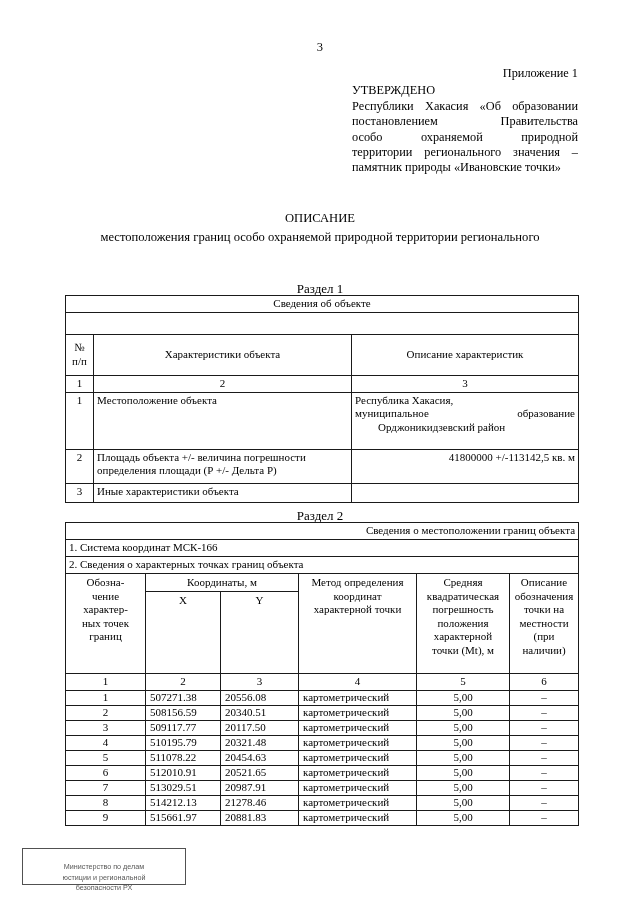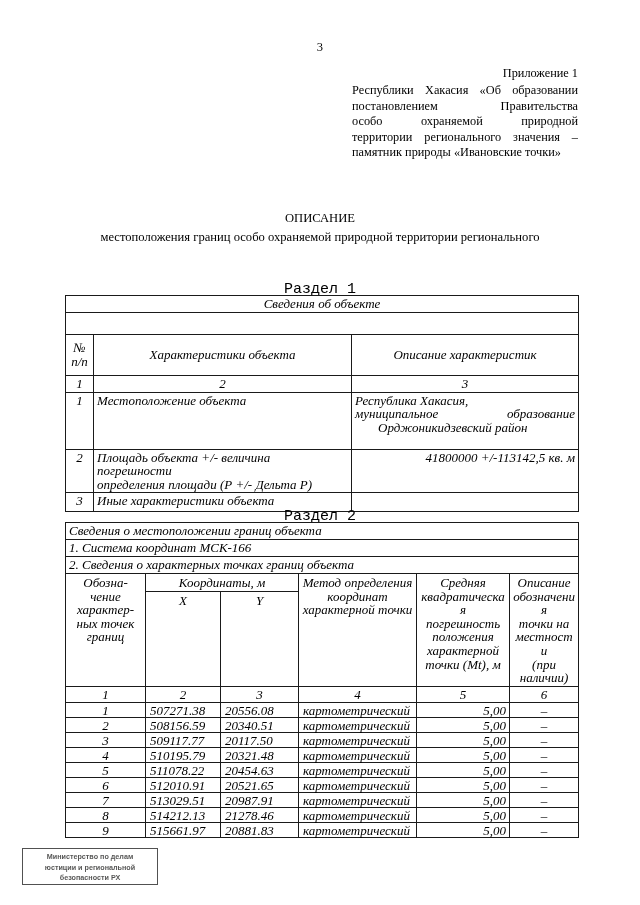--- a/index.html
+++ b/index.html
@@ -70,34 +70,32 @@
   .doc-title .main {
     margin-bottom: 2px;
   }
 
   
   .section-caption {
     position: absolute;
     left: 0;
     width: 640px;
     text-align: center;
-    font-size: 15px;
-    font-family: Liberation Mono, monospace;
+    font-size: 13px;
   }
   #caption-1 { top: 281px; }
   #caption-2 { top: 508px; }
 
   
   table.doc-table {
     position: absolute;
     border-collapse: collapse;
-    font-size: 13px;
+    font-size: 11px;
     line-height: 13.6px;
     table-layout: fixed;
-    font-style: italic;
   }
   table.doc-table td,
   table.doc-table th {
     border: 1px solid #1a1a1a;
     padding: 1px 3px;
     vertical-align: top;
     font-weight: normal;
     word-wrap: break-word;
   }
   .t-center { text-align: right; }
@@ -143,21 +141,21 @@
     text-align-last: left;
   }
 
   
   #table-border {
     top: 522px;
     left: 65px;
     width: 513px;
   }
   #table-border .banner {
-    text-align: left;
+    text-align: right;
     height: 14px;
   }
   #table-border .fullrow td {
     text-align: left;
     height: 14px;
   }
   #table-border .hdr td {
     text-align: center;
     vertical-align: top;
     padding-top: 2px;
@@ -168,56 +166,56 @@
   }
   #table-border tbody.data td {
     height: 14px;
     vertical-align: middle;
     padding-top: 0;
     padding-bottom: 0;
   }
   .cell-num { text-align: center; }
   .cell-coord { text-align: left; padding-left: 4px !important; }
   .cell-method { text-align: left; padding-left: 4px !important; }
-  .cell-mt { text-align: right; }
+  .cell-mt { text-align: center; }
   .cell-desc { text-align: center; }
 
   .hdr-sub {
     text-align: center;
     vertical-align: top;
   }
 
   
   .stamp {
     position: absolute;
     left: 22px;
     top: 848px;
-    width: 136px;
+    width: 164px;
     height: 37px;
     border: 1.3px solid #2b2b2b;
     box-sizing: border-box;
     font-family: "Liberation Sans", "DejaVu Sans", sans-serif;
     font-size: 7.2px;
     line-height: 10.5px;
     text-align: center;
     color: #30302f;
-    padding-top: 3px;
+    padding-top: 13px;
     opacity: 0.82;
-    font-weight: bold;
   }
 </style>
 </head>
 <body>
 
 <div class="page">
 
   <div class="page-number">3</div>
 
   <div class="approval-block">
     <div class="approval-appendix">Приложение 1</div>
+    <div class="approval-word">УТВЕРЖДЕНО</div>
     <div class="approval-body">
       <div>Республики Хакасия «Об образовании</div>
       <div>постановлением Правительства</div>
       <div>особо охраняемой природной</div>
       <div>территории регионального значения –</div>
       <div class="lastline">памятник природы «Ивановские точки»</div>
     </div>
   </div>
 
   <div class="doc-title">

